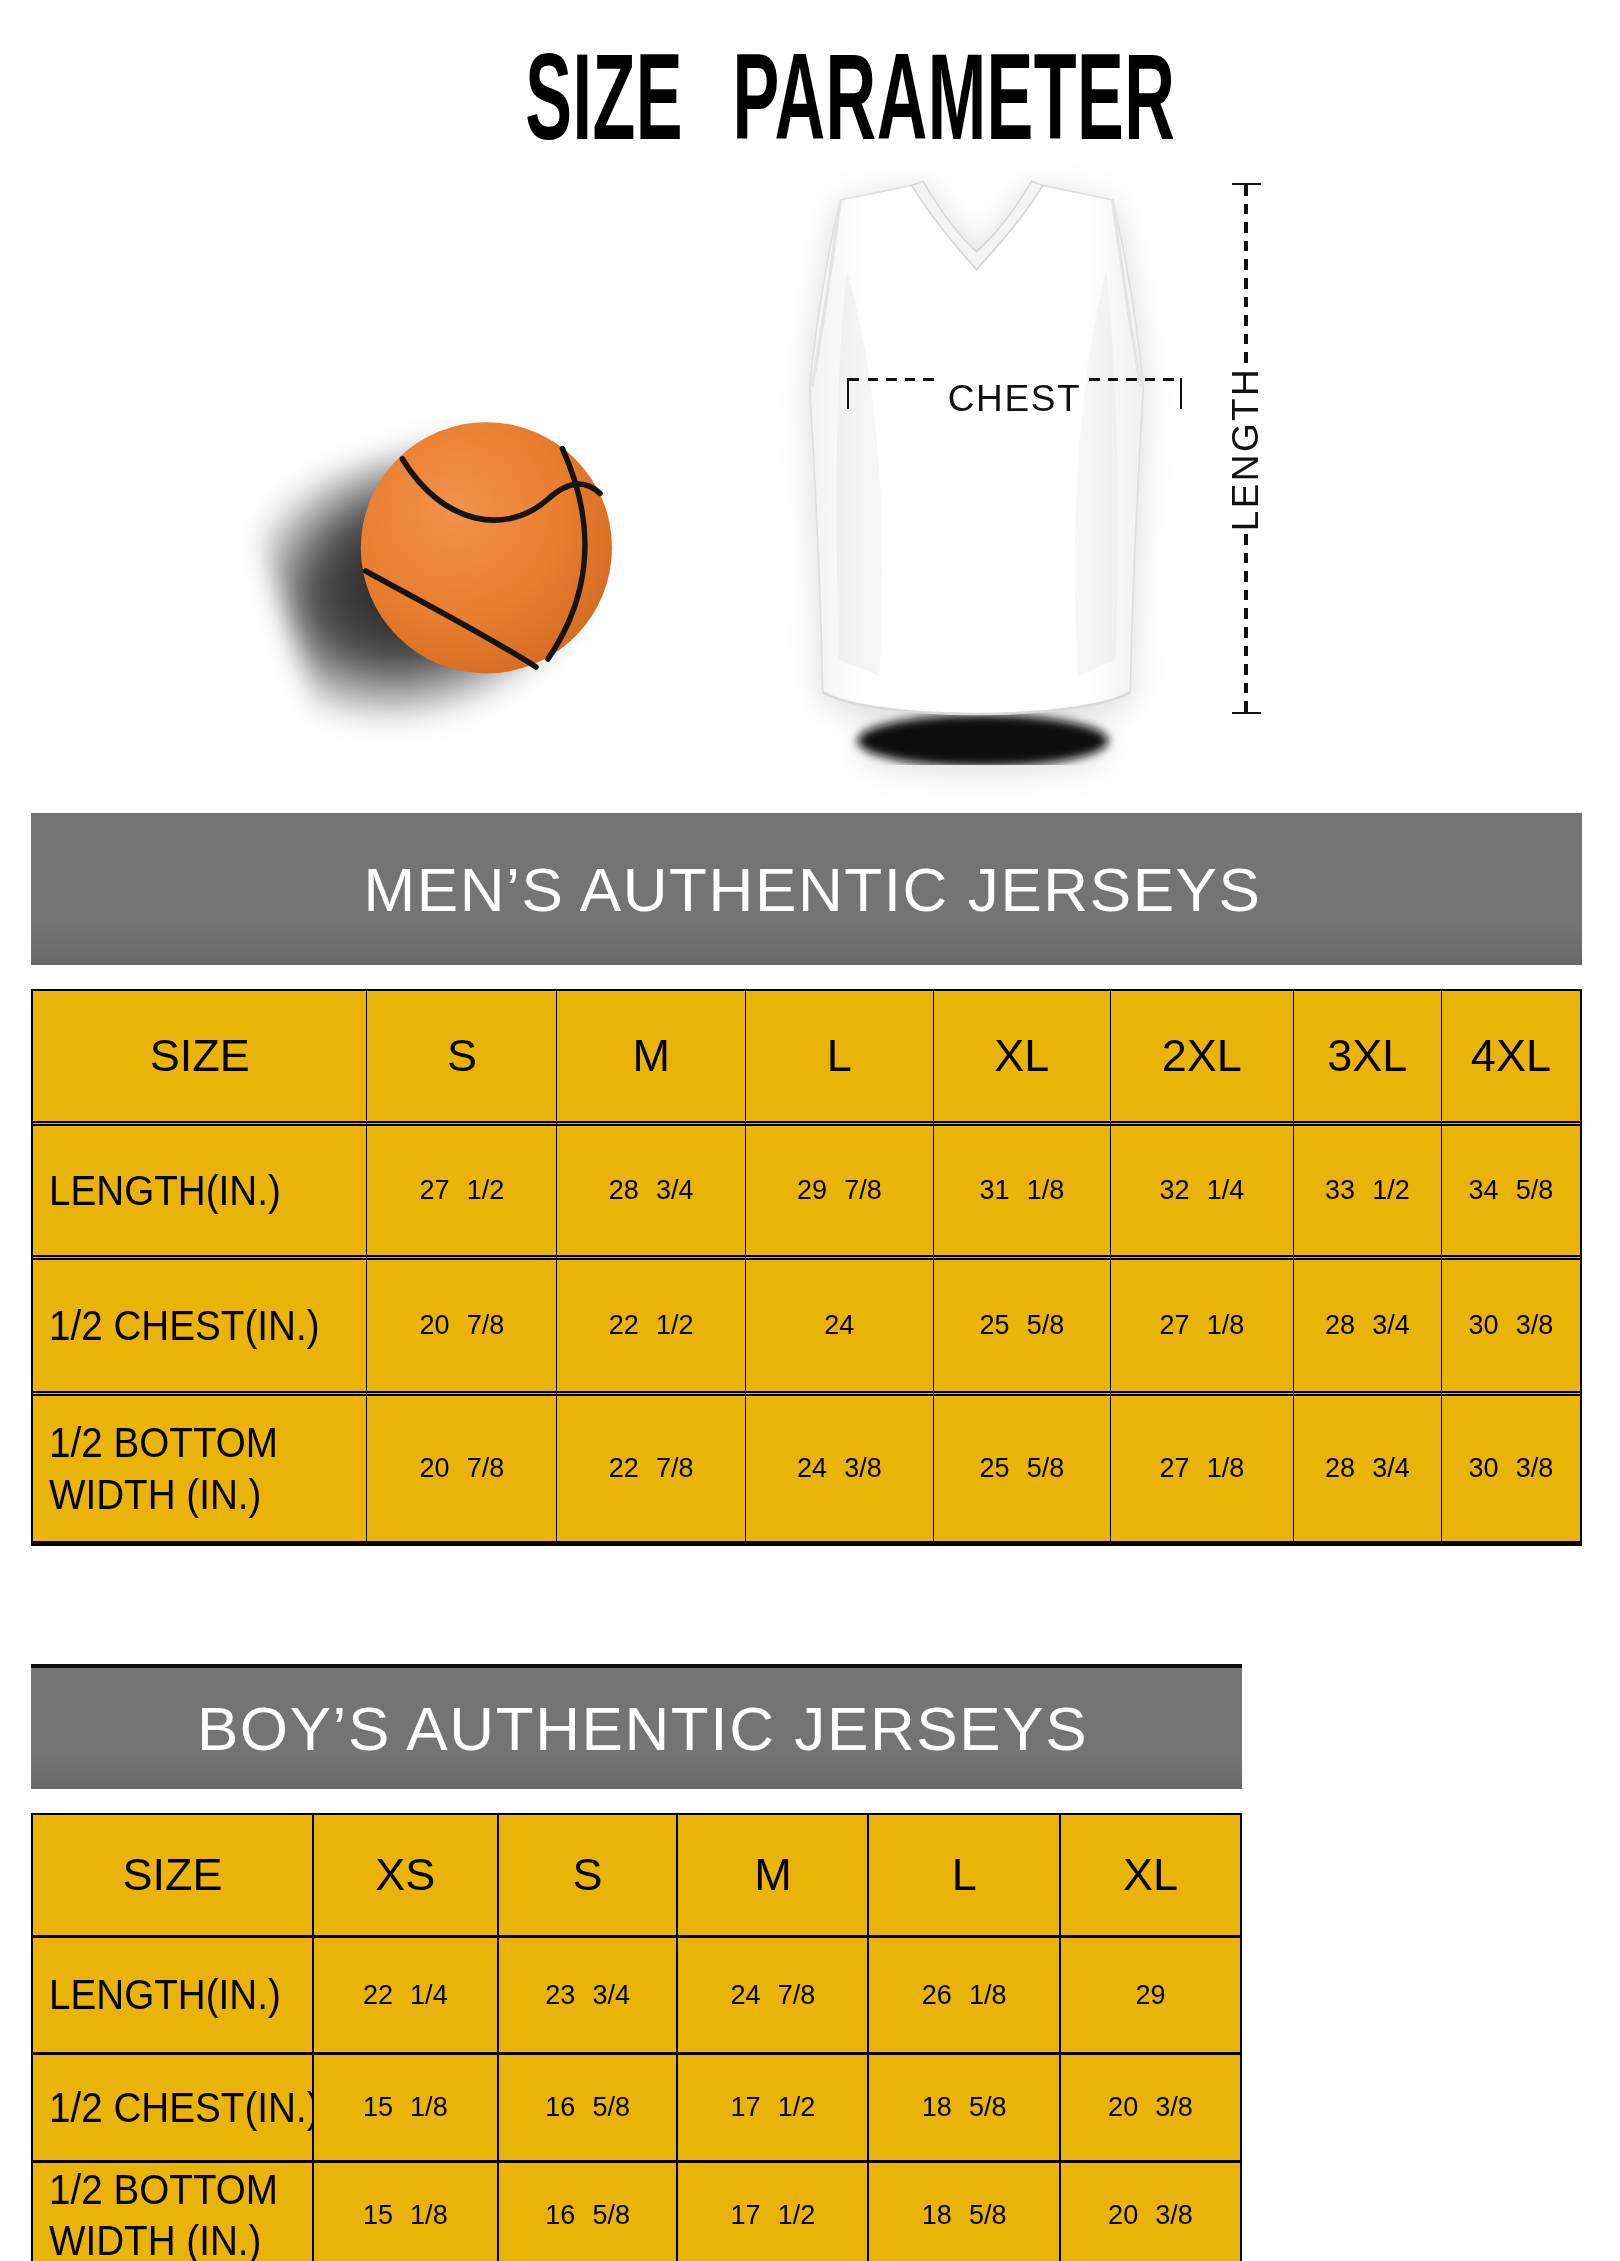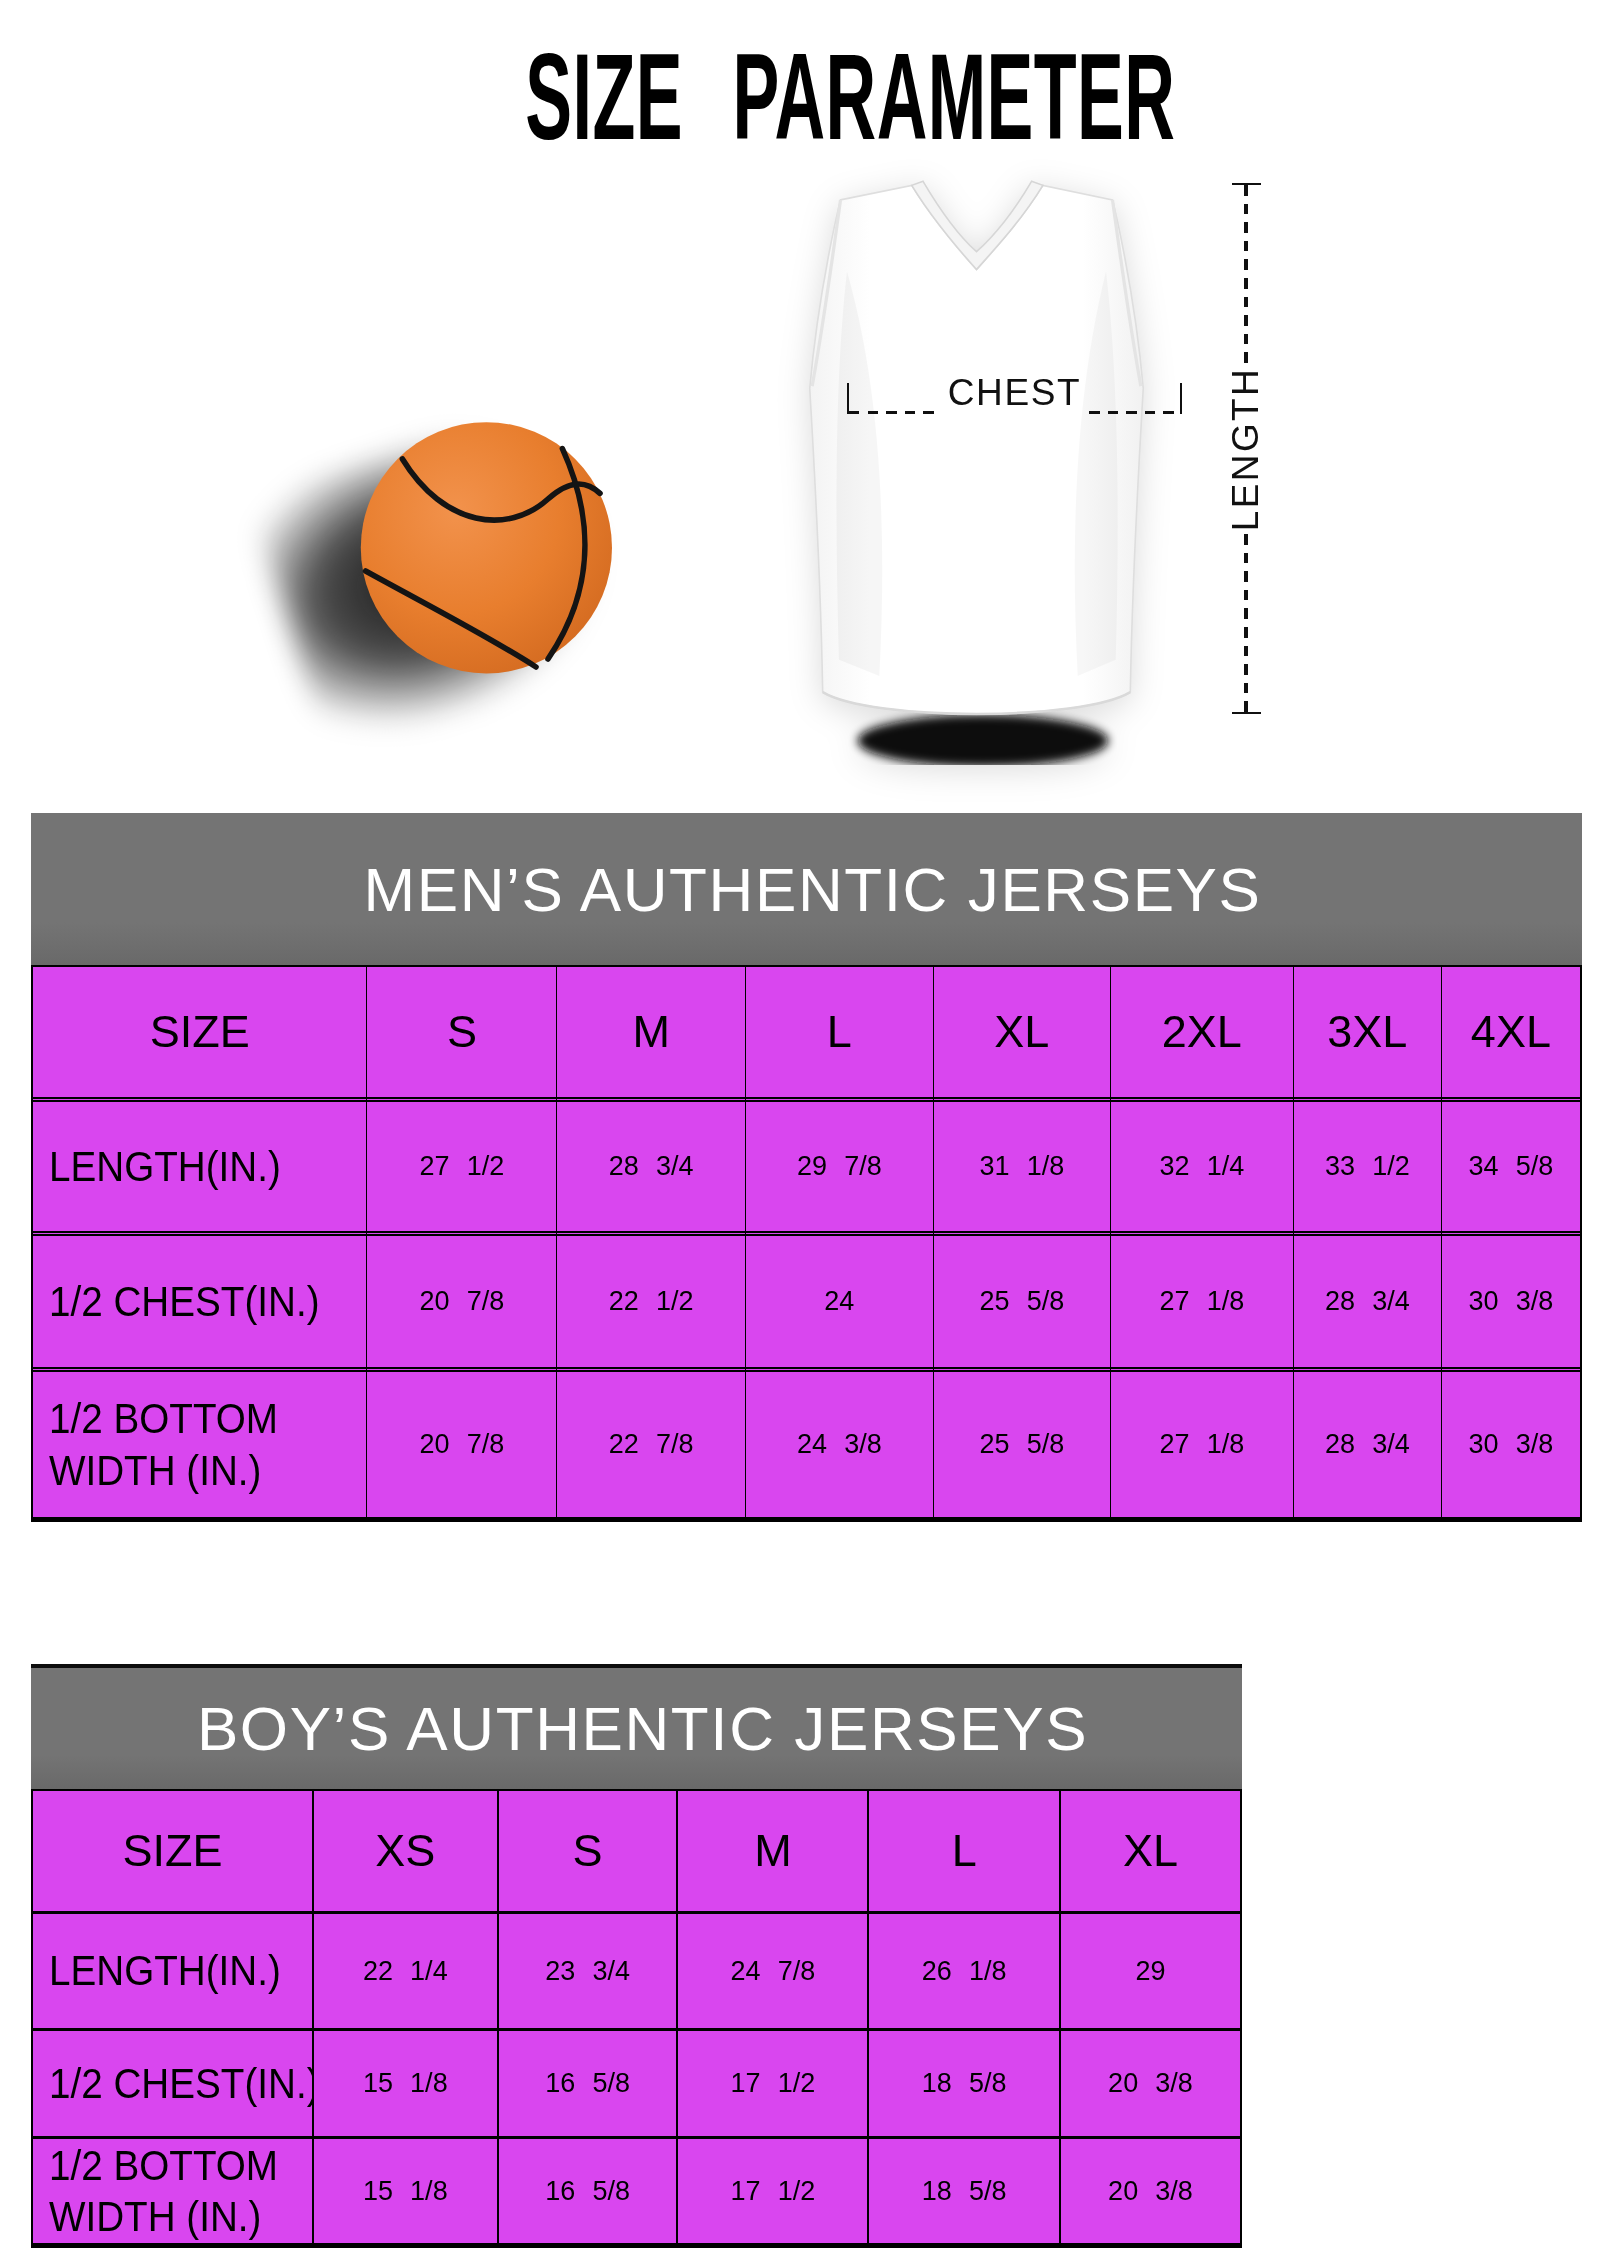--- a/index.html
+++ b/index.html
@@ -22,21 +22,21 @@
     position:absolute; left:282px; top:444px; width:318px; height:267px;
     background:radial-gradient(ellipse at 42% 48%, rgba(8,8,8,0.95) 0%,
                rgba(8,8,8,0.72) 38%, rgba(8,8,8,0) 72%);
     filter:blur(13px); transform:rotate(-18deg);
   }
   .ball { position:absolute; left:356px; top:415px; width:264px; height:264px; }
   .jersey { position:absolute; left:790px; top:174px; width:373px; height:591px;
             filter:drop-shadow(0 6.5px 16px rgba(0,0,0,0.14)); }
 
   .chest-dim { position:absolute; left:809px; top:378px; width:335px; height:36px;
-               display:flex; align-items:flex-end;padding-left:38px; }
+               display:flex; align-items:flex-start;padding-left:38px; }
   .length-dim { position:absolute; left:1228px; top:183px; width:36px; height:531px;
                 display:flex; flex-direction:column; align-items:center; }
   .dim-label { font-size:37px; letter-spacing:1.6px; color:#111; }
   .dash-h { flex:1; height:3.2px;
             background:repeating-linear-gradient(90deg,#101010 0 10.5px,transparent 10.5px 18.6px); }
   .dash-v { width:3.2px; flex:1;
             background:repeating-linear-gradient(180deg,#101010 0 10.5px,transparent 10.5px 18.6px); }
   .tick-v { width:2.4px; height:31px; background:#101010; }
   .tick-h { width:29px; height:2.4px; background:#101010; }
   .chest-dim .dim-label { margin:0 8px; }
@@ -49,21 +49,21 @@
   .table-wrap.mens { top:813px; width:1551px; }
   .table-wrap.boys { top:1664px; width:1211px; }
   .boys-topline { height:4px; background:#0d0d0d; }
   .band { background:linear-gradient(180deg,#747474 0 72%, #696969 100%);
           display:flex; align-items:center; justify-content:center;padding-left:12px; }
   .mens .band { height:152px; }
   .boys .band { height:121px; }
   .band span { color:#fff; font-size:62px; letter-spacing:1.6px; white-space:nowrap; }
 
   .grid { display:grid; border:2.4px solid #000; border-bottom:5.7px solid #000;
-          background:#d946ef; }
+          background:#eab308;margin-top:24px; }
   .mens-grid { grid-template-columns:412fr 235fr 233fr 232fr 219fr 226fr 183fr 172fr;
                grid-template-rows:130px 134px 136px 150px; }
   .boys-grid { grid-template-columns:419fr 278fr 270fr 287fr 288fr 272fr;
                grid-template-rows:120px 117px 108px 107px; }
 
   .cell { display:flex; align-items:center; justify-content:center;
           min-width:0; overflow:hidden; }
   .mens-grid .cell { border-left:1.6px solid #000; border-top:5.7px double #000; }
   .boys-grid .cell { border-left:2.4px solid #000; border-top:3.2px solid #000; }
   .grid .cell.c0 { border-left:none; }

